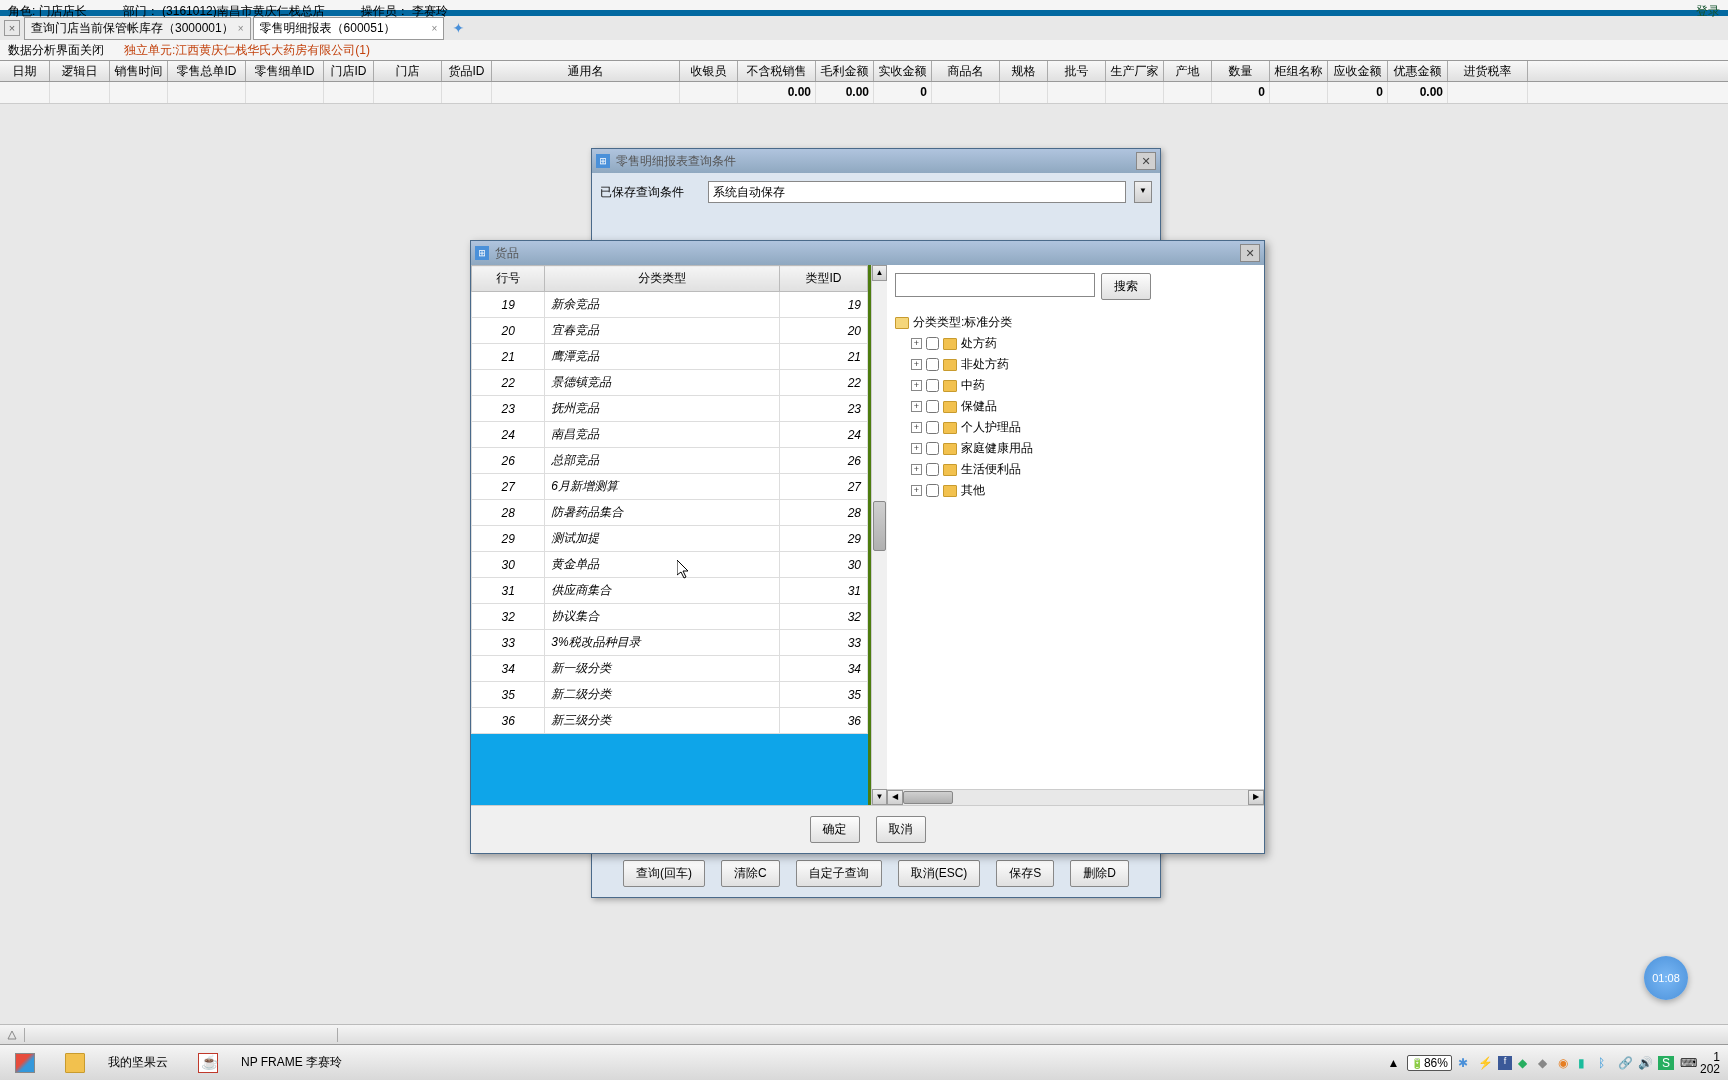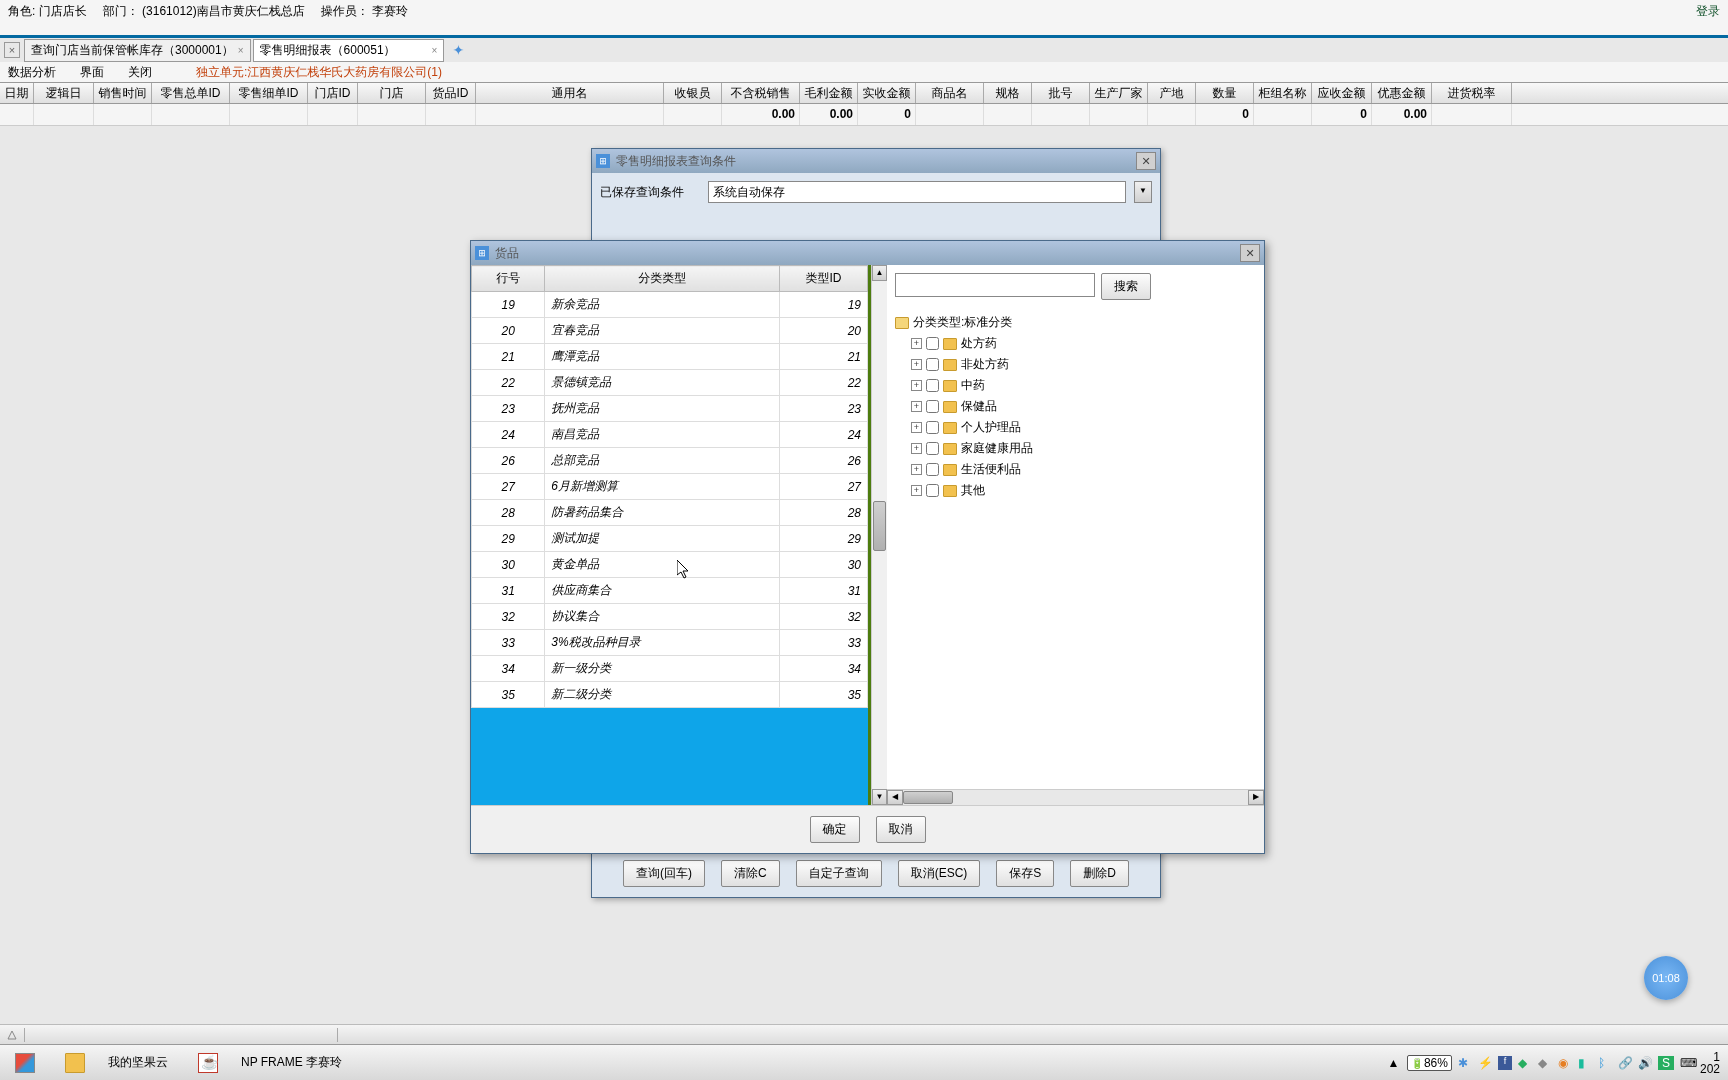--- a/index.html
+++ b/index.html
@@ -1,38 +1,38 @@
 <!DOCTYPE html>
 <html><head>
 <meta charset="utf-8">
 <style>
 * { margin: 0; padding: 0; box-sizing: border-box; font-family: "Microsoft YaHei", SimSun, Arial, sans-serif; font-size: 12px; }
 body { background: #e8e8e8; width: 1728px; height: 1080px; overflow: hidden; position: relative; }
 
-.top-bar { background: #f5f5f5; height: 38px; line-height: 22px; padding: 0 8px; display: flex; gap: 16px; border-bottom: 3px solid #0369a1; }
+.top-bar { background: #f5f5f5; height: 16px; line-height: 22px; padding: 0 8px; display: flex; gap: 36px; border-bottom: 6px solid #0369a1; }
 .top-bar .spacer { flex: 1; }
 .login-link { color: #14532d; cursor: pointer; }
 
 .tab-row { background: #e8e8e8; height: 24px; display: flex; align-items: center; padding: 0 4px; }
 .close-box { width: 16px; height: 16px; border: 1px solid #999; text-align: center; line-height: 14px; margin-right: 4px; cursor: pointer; font-size: 11px; color: #666; }
 .tab { background: #f0f0f0; border: 1px solid #999; padding: 2px 6px; margin-right: 2px; display: flex; align-items: center; gap: 4px; cursor: pointer; font-size: 11px; }
 .tab.active { background: #fff; gap: 36px; }
 .tab-close { color: #888; font-size: 10px; cursor: pointer; }
 .add-tab { color: #4a90d9; font-size: 14px; padding: 0 6px; cursor: pointer; }
 
-.menu-row { background: #f5f5f5; height: 20px; line-height: 20px; padding: 0 8px; display: flex; gap: 24px; }
+.menu-row { background: #f5f5f5; height: 20px; line-height: 20px; padding: 0 8px; display: flex; }
 .menu-row span { cursor: pointer; }
 .red-text { color: #c2410c; margin-left: 20px; }
 
 .grid-header { display: flex; background: linear-gradient(#f8f8f8,#e0e0e0); border-top: 1px solid #999; border-bottom: 1px solid #999; height: 22px; }
 .gh { border-right: 1px solid #aaa; text-align: center; line-height: 20px; font-size: 12px; }
 .grid-footer { display: flex; background: #f5f5f5; border-bottom: 1px solid #ccc; height: 22px; }
 .gf { border-right: 1px solid #ddd; text-align: right; line-height: 20px; padding-right: 4px; font-size: 12px; font-weight: bold; }
 
-.w1{width:34px}.w2{width:60px}.w3{width:58px}.w4{width:78px}.w5{width:78px}
+.w1{width:50px}.w2{width:60px}.w3{width:58px}.w4{width:78px}.w5{width:78px}
 .w6{width:50px}.w7{width:68px}.w8{width:188px}.w9{width:58px}.w10{width:78px}
 .w11{width:58px}.w12{width:58px}.w13{width:68px}.w14{width:48px}.w15{width:58px}
 .w16{width:58px}.w17{width:48px}.w18{width:58px}.w19{width:58px}.w20{width:60px}
 .w21{width:60px}.w22{width:80px}
 
 .modal-back { position: absolute; top: 148px; left: 591px; width: 570px; background: #dde6f0; border: 1px solid #4a6a8a; box-shadow: 2px 2px 6px rgba(0,0,0,0.3); }
 .modal-title { background: linear-gradient(#b0c4de,#8fa8c0); height: 24px; display: flex; align-items: center; padding: 0 4px; color: #555; font-size: 12px; }
 .modal-title .win-icon { width: 14px; height: 14px; background: #4a90d9; margin-right: 6px; display: inline-flex; align-items: center; justify-content: center; color: #fff; font-size: 9px; }
 .modal-title .spacer { flex: 1; }
 .modal-close { width: 20px; height: 18px; background: #d0d0d0; border: 1px solid #888; text-align: center; line-height: 16px; cursor: pointer; font-size: 11px; color: #444; }
@@ -308,20 +308,25 @@
               <tr>
                 <td class="rownum">34</td>
                 <td>新一级分类</td>
                 <td class="typeid">34</td>
               </tr>
               <tr>
                 <td class="rownum">35</td>
                 <td>新二级分类</td>
                 <td class="typeid">35</td>
               </tr>
+              <tr>
+                <td class="rownum">36</td>
+                <td>新三级分类</td>
+                <td class="typeid">36</td>
+              </tr>
             </tbody>
         </table>
       </div>
     </div>
     <div class="vscroll">
       <div class="vscroll-btn up">▲</div>
       <div class="vscroll-track">
           <div class="vscroll-thumb"></div>
         </div>
       <div class="vscroll-btn dn">▼</div>

